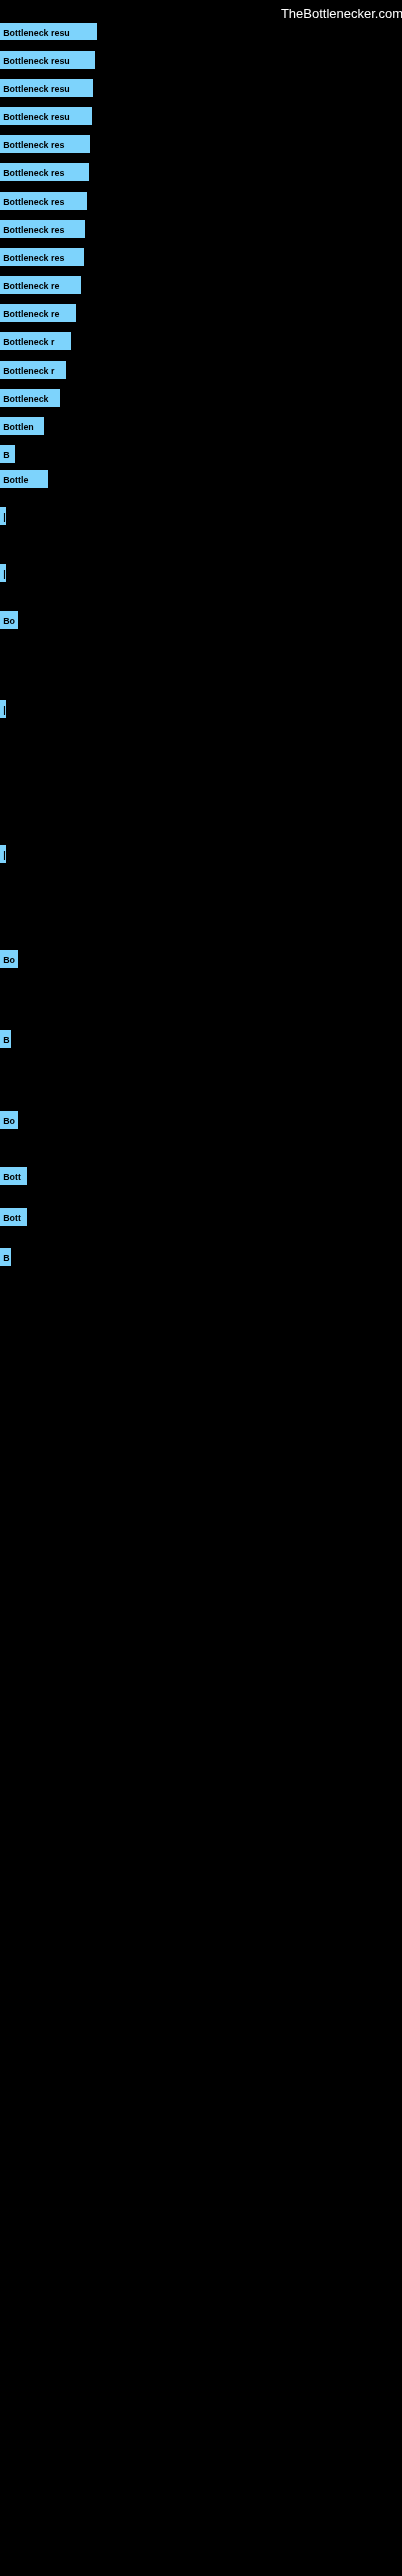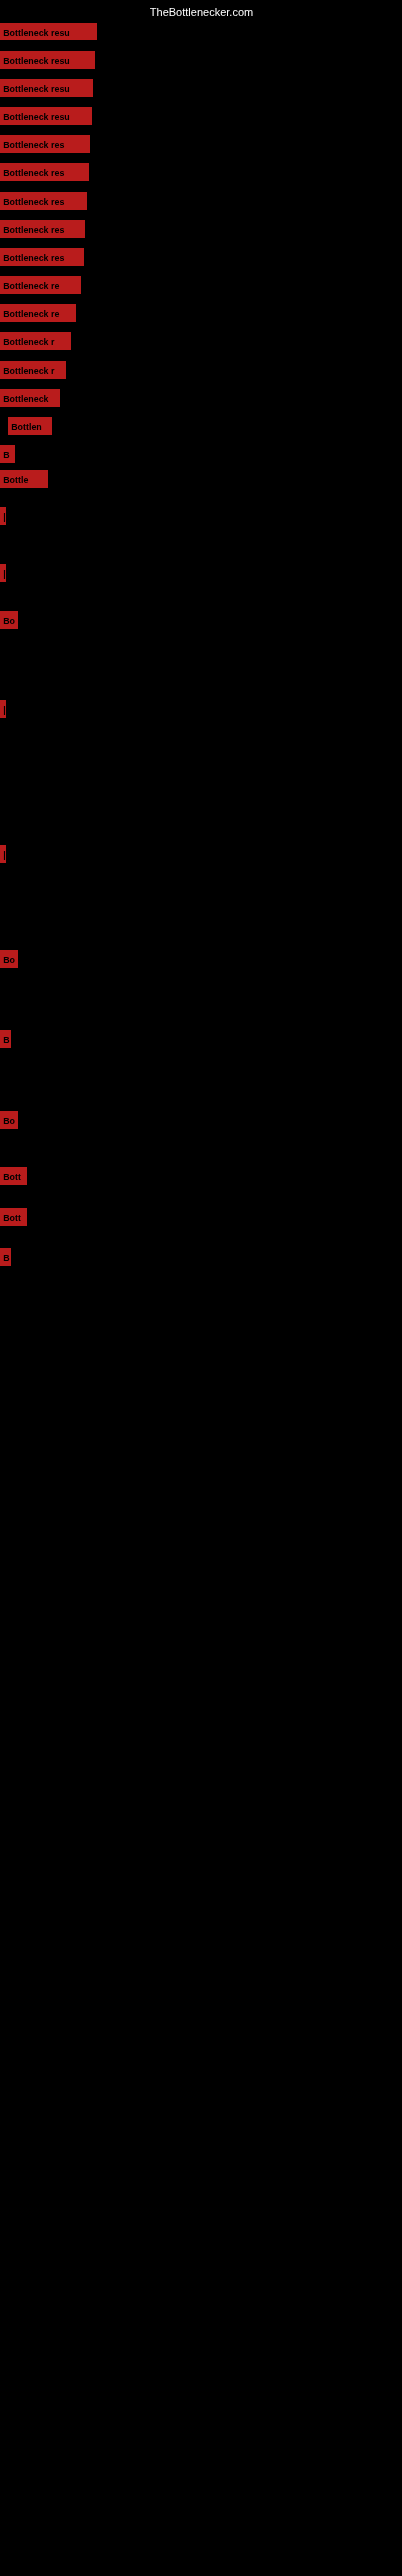--- a/index.html
+++ b/index.html
@@ -8,34 +8,34 @@
       box-sizing: border-box;
     }
     body {
       background-color: #000000;
       width: 403px;
       min-height: 2576px;
       font-family: Arial, sans-serif;
       position: relative;
     }
     .site-title {
-      text-align: center;
+      text-align: right;
       color: #ffffff;
-      font-size: 11px;
+      font-size: 13px;
       padding: 6.4px 0;
       width: 100%;
     }
     .bar-container {
       position: absolute;
       left: 0;
       display: flex;
       align-items: center;
     }
     .bar-label {
-      background-color: #b91c1c;
+      background-color: #7dd3fc;
       color: #000000;
       font-size: 8.9px;
       font-weight: bold;
       padding: 2.4px 3.2px;
       white-space: nowrap;
       overflow: hidden;
       display: inline-block;
     }
   </style>
 </head>
@@ -79,21 +79,21 @@
     </div>
     <div class="bar-container" style="top: 332px; left: 0px;">
       <span class="bar-label" style="width: 71px; height: 17.7px; line-height: 17.7px;">Bottleneck r</span>
     </div>
     <div class="bar-container" style="top: 361px; left: 0px;">
       <span class="bar-label" style="width: 66px; height: 17.7px; line-height: 17.7px;">Bottleneck r</span>
     </div>
     <div class="bar-container" style="top: 389px; left: 0px;">
       <span class="bar-label" style="width: 60px; height: 17.7px; line-height: 17.7px;">Bottleneck</span>
     </div>
-    <div class="bar-container" style="top: 417px; left: 8px; border-radius: 6px;">
+    <div class="bar-container" style="top: 417px; left: 0px; border-radius: 6px;">
       <span class="bar-label" style="width: 44px; height: 17.7px; line-height: 17.7px;">Bottlen</span>
     </div>
     <div class="bar-container" style="top: 445px; left: 0px;">
       <span class="bar-label" style="width: 14.5px; height: 17.7px; line-height: 17.7px;">B</span>
     </div>
     <div class="bar-container" style="top: 470px; left: 0px;">
       <span class="bar-label" style="width: 48px; height: 17.7px; line-height: 17.7px;">Bottle</span>
     </div>
     <div class="bar-container" style="top: 507px; left: 0px;">
       <span class="bar-label" style="width: 4.8px; height: 17.7px; line-height: 17.7px;">|</span>

